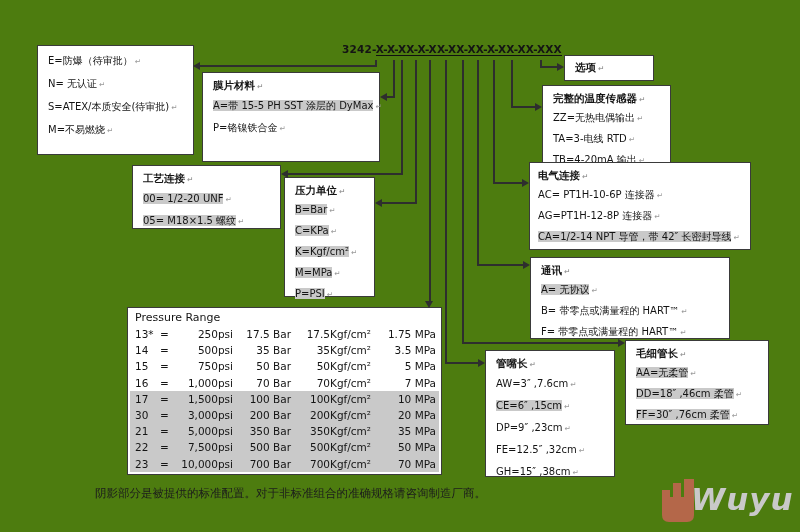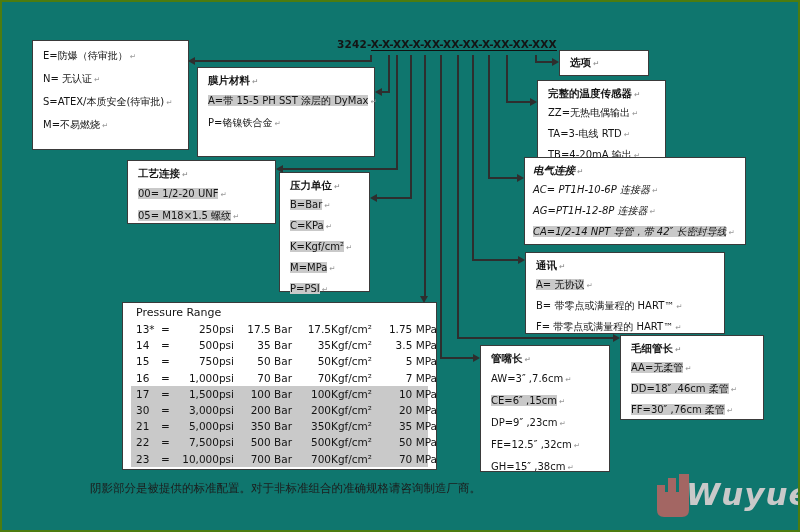--- a/index.html
+++ b/index.html
@@ -1,34 +1,34 @@
 <!DOCTYPE html>
 <html><head>
 <meta charset="utf-8">
 <style>
   html,body { margin:0; padding:0; background:#ffffff; }
   body { font-family:"DejaVu Sans","Liberation Sans",sans-serif; }
-  .canvas { position:relative; width:800px; height:532px; background:#0f766e;
-            border:2px solid #4d7c0f; box-sizing:border-box; overflow:hidden; color:#141414; }
+  .canvas { position:relative; width:800px; height:532px; background:#4d7c0f;
+            border:7px solid #4d7c0f; box-sizing:border-box; overflow:hidden; color:#141414; }
 
   
   .model { position:absolute; left:335px; top:36px; font-size:10.5px; font-weight:bold;
            letter-spacing:0.2px; white-space:nowrap; }
   .model .u { border-bottom:1.5px solid #111; padding-bottom:0px; }
 
   
   .box { position:absolute; background:#fff; border:1px solid #3a3a3a; box-sizing:border-box;
          padding:4px 6px 2px 10px; font-size:10px; line-height:20px; white-space:nowrap; }
   .btitle { font-weight:bold; font-size:10.5px; line-height:17px; }
   .btitle::after, .item::after { content:"↵"; font-size:7.5px; color:#9a9a9a; margin-left:2px; }
   .item span.shade { background:#c9c9c9; }
 
   
   .ptable { position:absolute; left:120px; top:300px; width:315px; height:168px;
-            background:#fff; border:1px solid #3a3a3a; box-sizing:border-box; padding:1px 8px; }
+            background:#fff; border:1px solid #3a3a3a; box-sizing:border-box; padding:1px 2px; }
   .thead { font-size:11px; line-height:17px; padding-left:5px; color:#141414; }
   .prow { display:grid; grid-template-columns:30px 16px 60px 58px 80px 65px;
           font-size:10.5px; line-height:16.2px; height:16.2px; }
   .prow.shaded { background:#c9c9c9; }
   .prow span { display:block; }
   .c1 { padding-left:5px; }
   .c2 { text-align:left; }
   .c3,.c4,.c5,.c6 { text-align:right; padding-right:3px; }
 
   
@@ -89,21 +89,21 @@
     <div class="btitle">选项</div>
   </div>
 
   <div class="box" style="left:535px;top:78px;width:129px;height:80px;">
     <div class="btitle">完整的温度传感器</div>
     <div class="item"><span>ZZ=无热电偶输出</span></div>
     <div class="item"><span>TA=3-电线  RTD</span></div>
     <div class="item"><span>TB=4-20mA  输出</span></div>
   </div>
 
-  <div class="box" style="left:522px;top:155px;width:222px;height:88px;padding-left:8px;font-style:italic;">
+  <div class="box" style="left:522px;top:155px;width:222px;height:88px;padding-left:8px;">
     <div class="btitle">电气连接</div>
     <div class="item"><span>AC= PT1H-10-6P 连接器</span></div>
     <div class="item"><span>AG=PT1H-12-8P 连接器</span></div>
     <div class="item"><span class="shade">CA=1/2-14 NPT 导管，带 42″ 长密封导线</span></div>
   </div>
 
   <div class="box" style="left:523px;top:250px;width:200px;height:82px;">
     <div class="btitle">通讯</div>
     <div class="item"><span class="shade">A= 无协议</span></div>
     <div class="item"><span>B= 带零点或满量程的 HART™</span></div>

